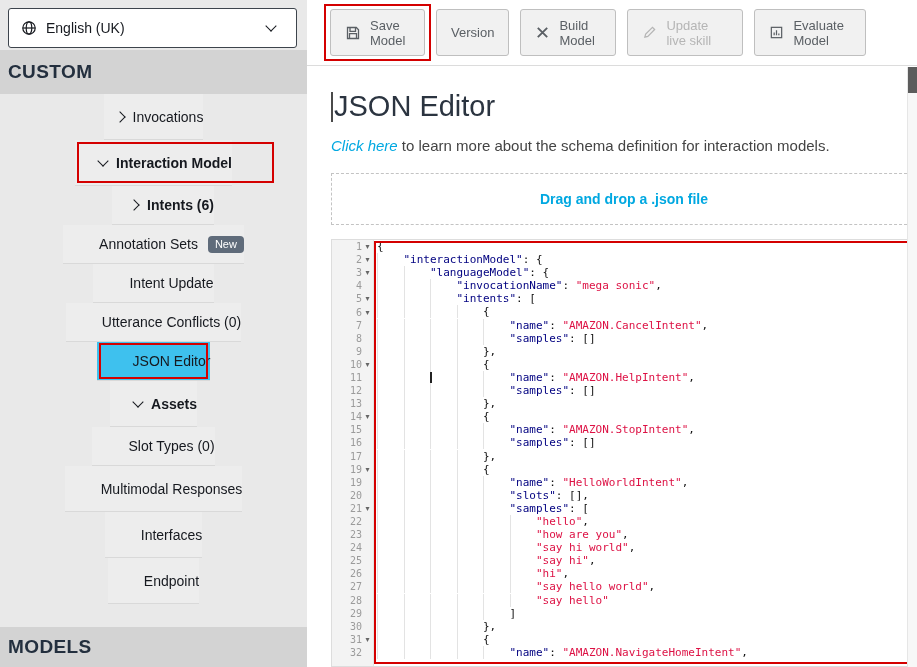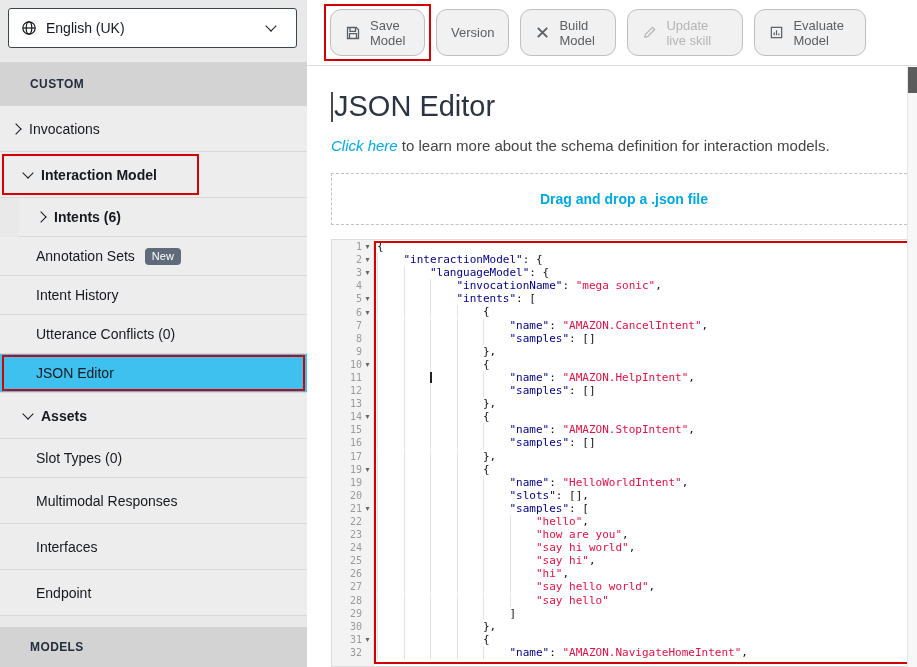--- a/index.html
+++ b/index.html
@@ -4,38 +4,38 @@
 <style>
   html,body{margin:0;padding:0;}
   body{width:917px;height:667px;overflow:hidden;background:#fff;color:#16191f;font-family:"Liberation Sans",sans-serif;}
   .app{display:flex;width:917px;height:667px;}
 
   
   .sidebar{width:307px;min-width:307px;background:#e9e9e9;display:flex;flex-direction:column;box-sizing:border-box;}
   .lang{margin:8px 10px 0 8px;height:40px;background:#fff;border:1px solid #3d444c;border-radius:3px;display:flex;align-items:center;gap:9px;padding:0 12px;cursor:pointer;box-sizing:border-box;}
   .lang .val{font-size:14px;}
   .lang .chev-wrap{margin-left:auto;display:flex;align-items:center;}
-  .sec-h{height:44px;margin-top:14px;background:#d3d3d3;display:flex;align-items:center;padding-left:30px;font-size:12px;font-weight:bold;color:#232f3e;letter-spacing:.4px;}
+  .sec-h{height:44px;margin-top:2px;background:#d3d3d3;display:flex;align-items:center;padding-left:8px;font-size:19px;font-weight:bold;color:#232f3e;letter-spacing:.4px;}
   .sec-h.models{margin-top:auto;height:40px;}
-  .nav{display:flex;flex-direction:column;}
+  .nav{display:flex;flex-direction:column;align-items:center;}
   .nav-item{position:relative;display:flex;align-items:center;height:46px;border-bottom:1px solid #d9d9d9;font-size:14px;padding-left:12px;cursor:pointer;background:#ededed;box-sizing:border-box;}
   .nav-item.sub{height:39px;padding-left:28px;}
   .nav-item.sub.haschev{padding-left:18px;margin-left:19px;}
   .nav-item.nochev{padding-left:36px;}
   .nav-item.bold{font-weight:bold;padding-left:24px;}
   .nav-item.active{background:var(--active-item-bg,#3ec1ee);}
   .chev{width:7px;height:7px;border-right:1.6px solid #16191f;border-bottom:1.6px solid #16191f;display:inline-block;flex:0 0 auto;}
   .chev.right{transform:rotate(-45deg);margin-right:9px;}
   .chev.down{transform:rotate(45deg);margin-right:9px;margin-top:-4px;}
   .badge{margin-left:10px;background:#5f6b7a;color:#fff;font-size:11px;padding:3px 7px;border-radius:4px;line-height:1;font-weight:normal;}
 
   
   .main{flex:1;position:relative;display:flex;flex-direction:column;background:#fff;min-width:0;}
   .toolbar{height:66px;box-sizing:border-box;border-bottom:1px solid #dcdcdc;display:flex;align-items:flex-start;gap:11px;padding:9px 0 0 23px;white-space:nowrap;}
-  .btn{position:relative;flex:0 0 auto;display:flex;align-items:center;gap:9px;height:47px;padding:0 14px;background:#f1f1f1;border:1px solid #bfbfbf;border-radius:11px;color:#5a5f64;font-family:inherit;font-size:13px;cursor:pointer;box-sizing:border-box;}
+  .btn{position:relative;flex:0 0 auto;display:flex;align-items:center;gap:9px;height:47px;padding:0 14px;background:#f1f1f1;border:1px solid #bfbfbf;border-radius:3px;color:#5a5f64;font-family:inherit;font-size:13px;cursor:pointer;box-sizing:border-box;}
   .btn .lbl{display:inline-block;text-align:left;line-height:15px;white-space:normal;}
   .btn svg{flex:0 0 auto;}
   .btn.disabled{color:#b5b5b5;cursor:default;}
   .btn-save .lbl{width:40px;}
   .btn-build .lbl{width:42px;}
   .btn-update .lbl{width:62px;}
   .btn-eval .lbl{width:58px;}
 
   .content{flex:1;display:flex;flex-direction:column;padding-left:24px;overflow:hidden;min-height:0;}
   h1{margin:24px 0 0;font-size:29px;font-weight:400;color:#2b3440;display:flex;align-items:center;}
@@ -97,21 +97,21 @@
       </div>
       <div class="nav-item sub haschev bold">
         <span class="chev right"></span>
         <span class="lbl">Intents (6)</span>
       </div>
       <div class="nav-item sub nochev">
         <span class="lbl">Annotation Sets</span>
         <span class="badge">New</span>
       </div>
       <div class="nav-item sub nochev">
-        <span class="lbl">Intent History</span>
+        <span class="lbl">Intent Update</span>
       </div>
       <div class="nav-item sub nochev">
         <span class="lbl">Utterance Conflicts (0)</span>
       </div>
       <div class="nav-item sub nochev active">
         <span class="lbl">JSON Editor</span>
         <span class="red-box rb-json"></span>
       </div>
       <div class="nav-item haschev bold">
         <span class="chev down"></span>

